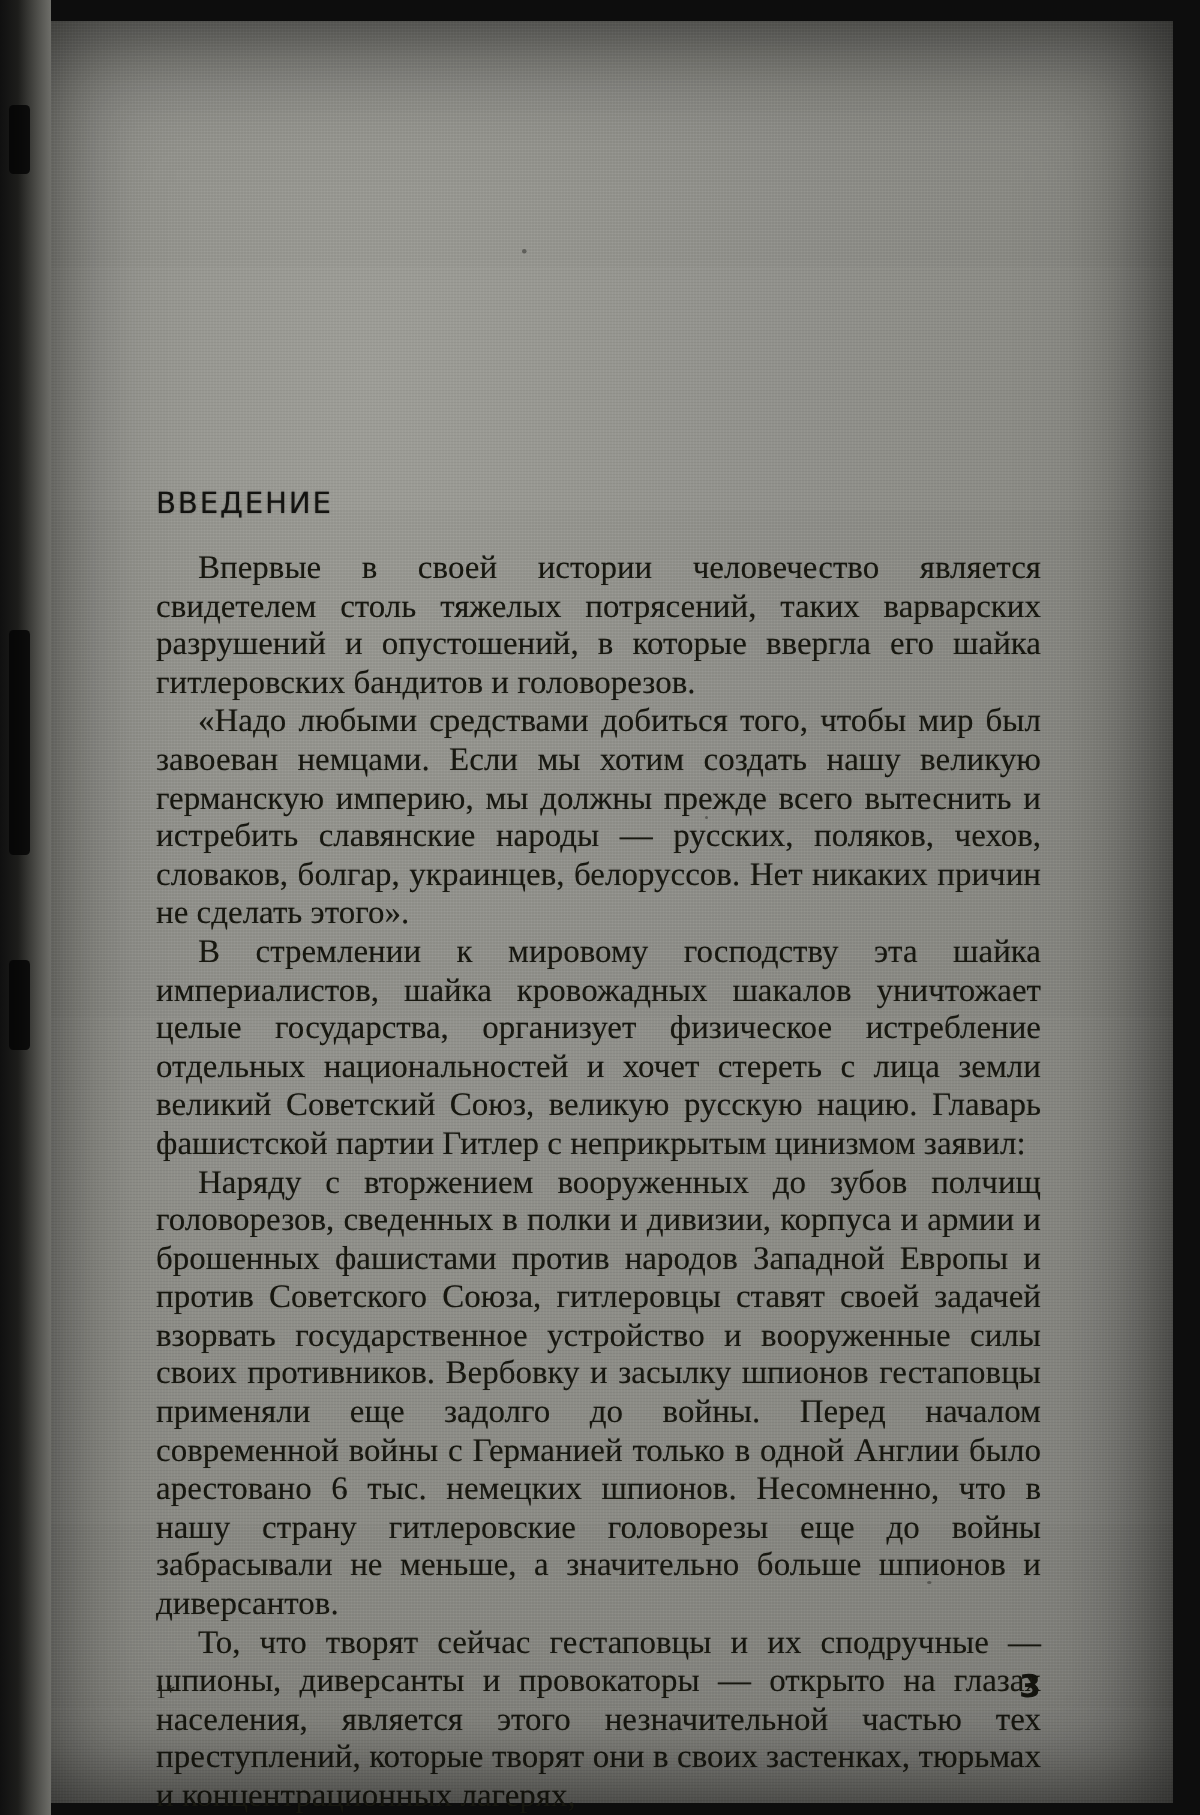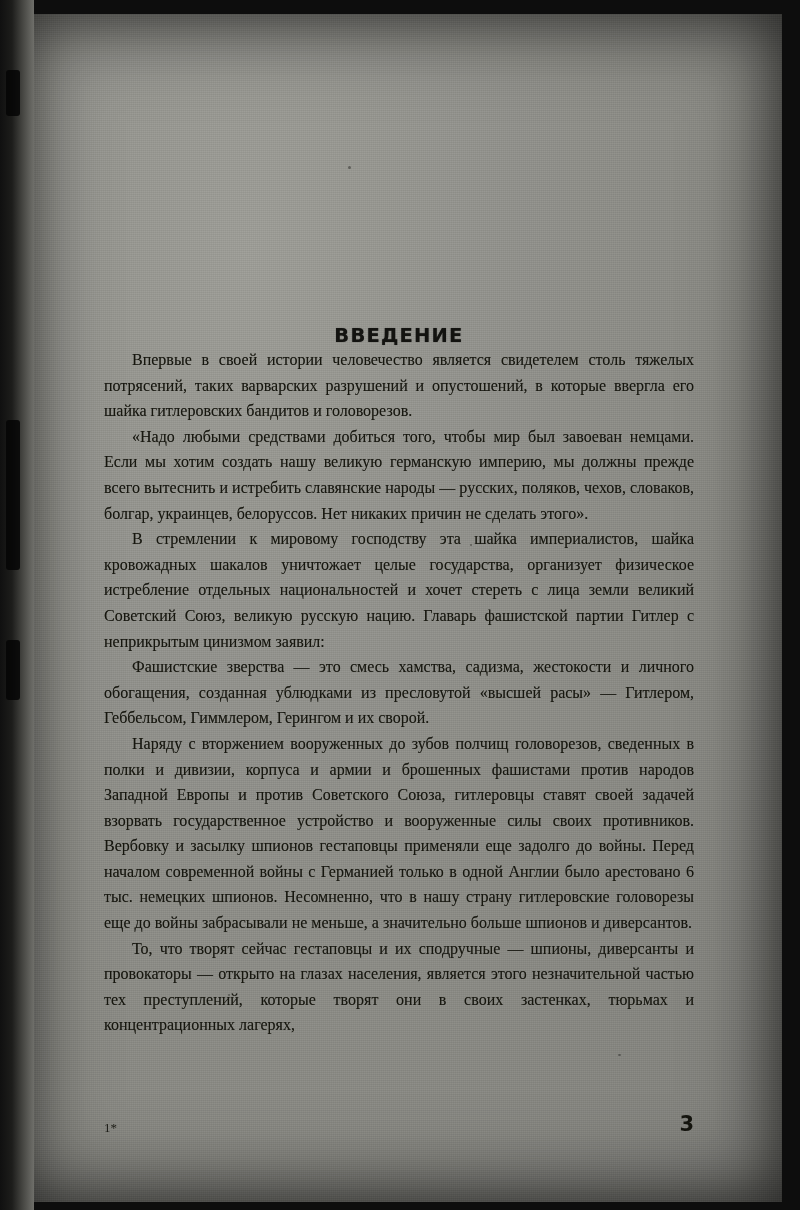--- a/index.html
+++ b/index.html
@@ -64,33 +64,34 @@
   }
 
   .content {
     position: absolute;
     left: 86px;
     top: 310px;
     width: 590px;
     color: #15150f;
   }
   .doc-title {
-    text-align: center;
+    text-align: left;
     font-family: "DejaVu Sans", sans-serif;
-    font-weight: bold;
+    font-weight: normal;
     font-size: 19.5px;
     letter-spacing: 1.2px;
+    margin-bottom: 18px;
     color: #131310;
     text-shadow: 0 0 1px rgba(0,0,0,0.5);
   }
   p.body-par {
     margin: 0;
     text-align: justify;
     text-indent: 28px;
-    font-size: 16px;
+    font-size: 22px;
     line-height: 25.6px;
     color: #17170f;
     text-shadow: 0 0 0.6px rgba(0,0,0,0.35);
     -webkit-font-smoothing: none;
   }
   .footer {
     position: absolute;
     left: 86px;
     right: 88px;
     top: 1098px;
@@ -128,21 +129,20 @@
     <div class="speck" style="left:452px; top:530px; width:2px; height:2px;"></div>
     <div class="speck" style="left:210px; top:980px; width:2px; height:2px;"></div>
     <div class="speck" style="left:600px; top:1040px; width:3px; height:2px;"></div>
 
     <div class="content">
       <div class="doc-title">ВВЕДЕНИЕ</div>
 
       <p class="body-par">Впервые в своей истории человечество является свидетелем столь тяжелых потрясений, таких варварских разрушений и опустошений, в которые ввергла его шайка гитлеровских бандитов и головорезов.</p>
       <p class="body-par">«Надо любыми средствами добиться того, чтобы мир был завоеван немцами. Если мы хотим создать нашу великую германскую империю, мы должны прежде всего вытеснить и истребить славянские народы — русских, поляков, чехов, словаков, болгар, украинцев, белоруссов. Нет никаких причин не сделать этого».</p>
       <p class="body-par">В стремлении к мировому господству эта шайка империалистов, шайка кровожадных шакалов уничтожает целые государства, организует физическое истребление отдельных национальностей и хочет стереть с лица земли великий Советский Союз, великую русскую нацию. Главарь фашистской партии Гитлер с неприкрытым цинизмом заявил:</p>
-      <p class="body-par">Фашистские зверства — это смесь хамства, садизма, жестокости и личного обогащения, созданная ублюдками из пресловутой «высшей расы» — Гитлером, Геббельсом, Гиммлером, Герингом и их сворой.</p>
       <p class="body-par">Наряду с вторжением вооруженных до зубов полчищ головорезов, сведенных в полки и дивизии, корпуса и армии и брошенных фашистами против народов Западной Европы и против Советского Союза, гитлеровцы ставят своей задачей взорвать государственное устройство и вооруженные силы своих противников. Вербовку и засылку шпионов гестаповцы применяли еще задолго до войны. Перед началом современной войны с Германией только в одной Англии было арестовано 6 тыс. немецких шпионов. Несомненно, что в нашу страну гитлеровские головорезы еще до войны забрасывали не меньше, а значительно больше шпионов и диверсантов.</p>
       <p class="body-par">То, что творят сейчас гестаповцы и их сподручные — шпионы, диверсанты и провокаторы — открыто на глазах населения, является этого незначительной частью тех преступлений, которые творят они в своих застенках, тюрьмах и концентрационных лагерях,</p>
     </div>
 
     <div class="footer">
       <span class="sig-mark">1*</span>
       <span class="page-number">3</span>
     </div>
 
     <div class="vignette"></div>

